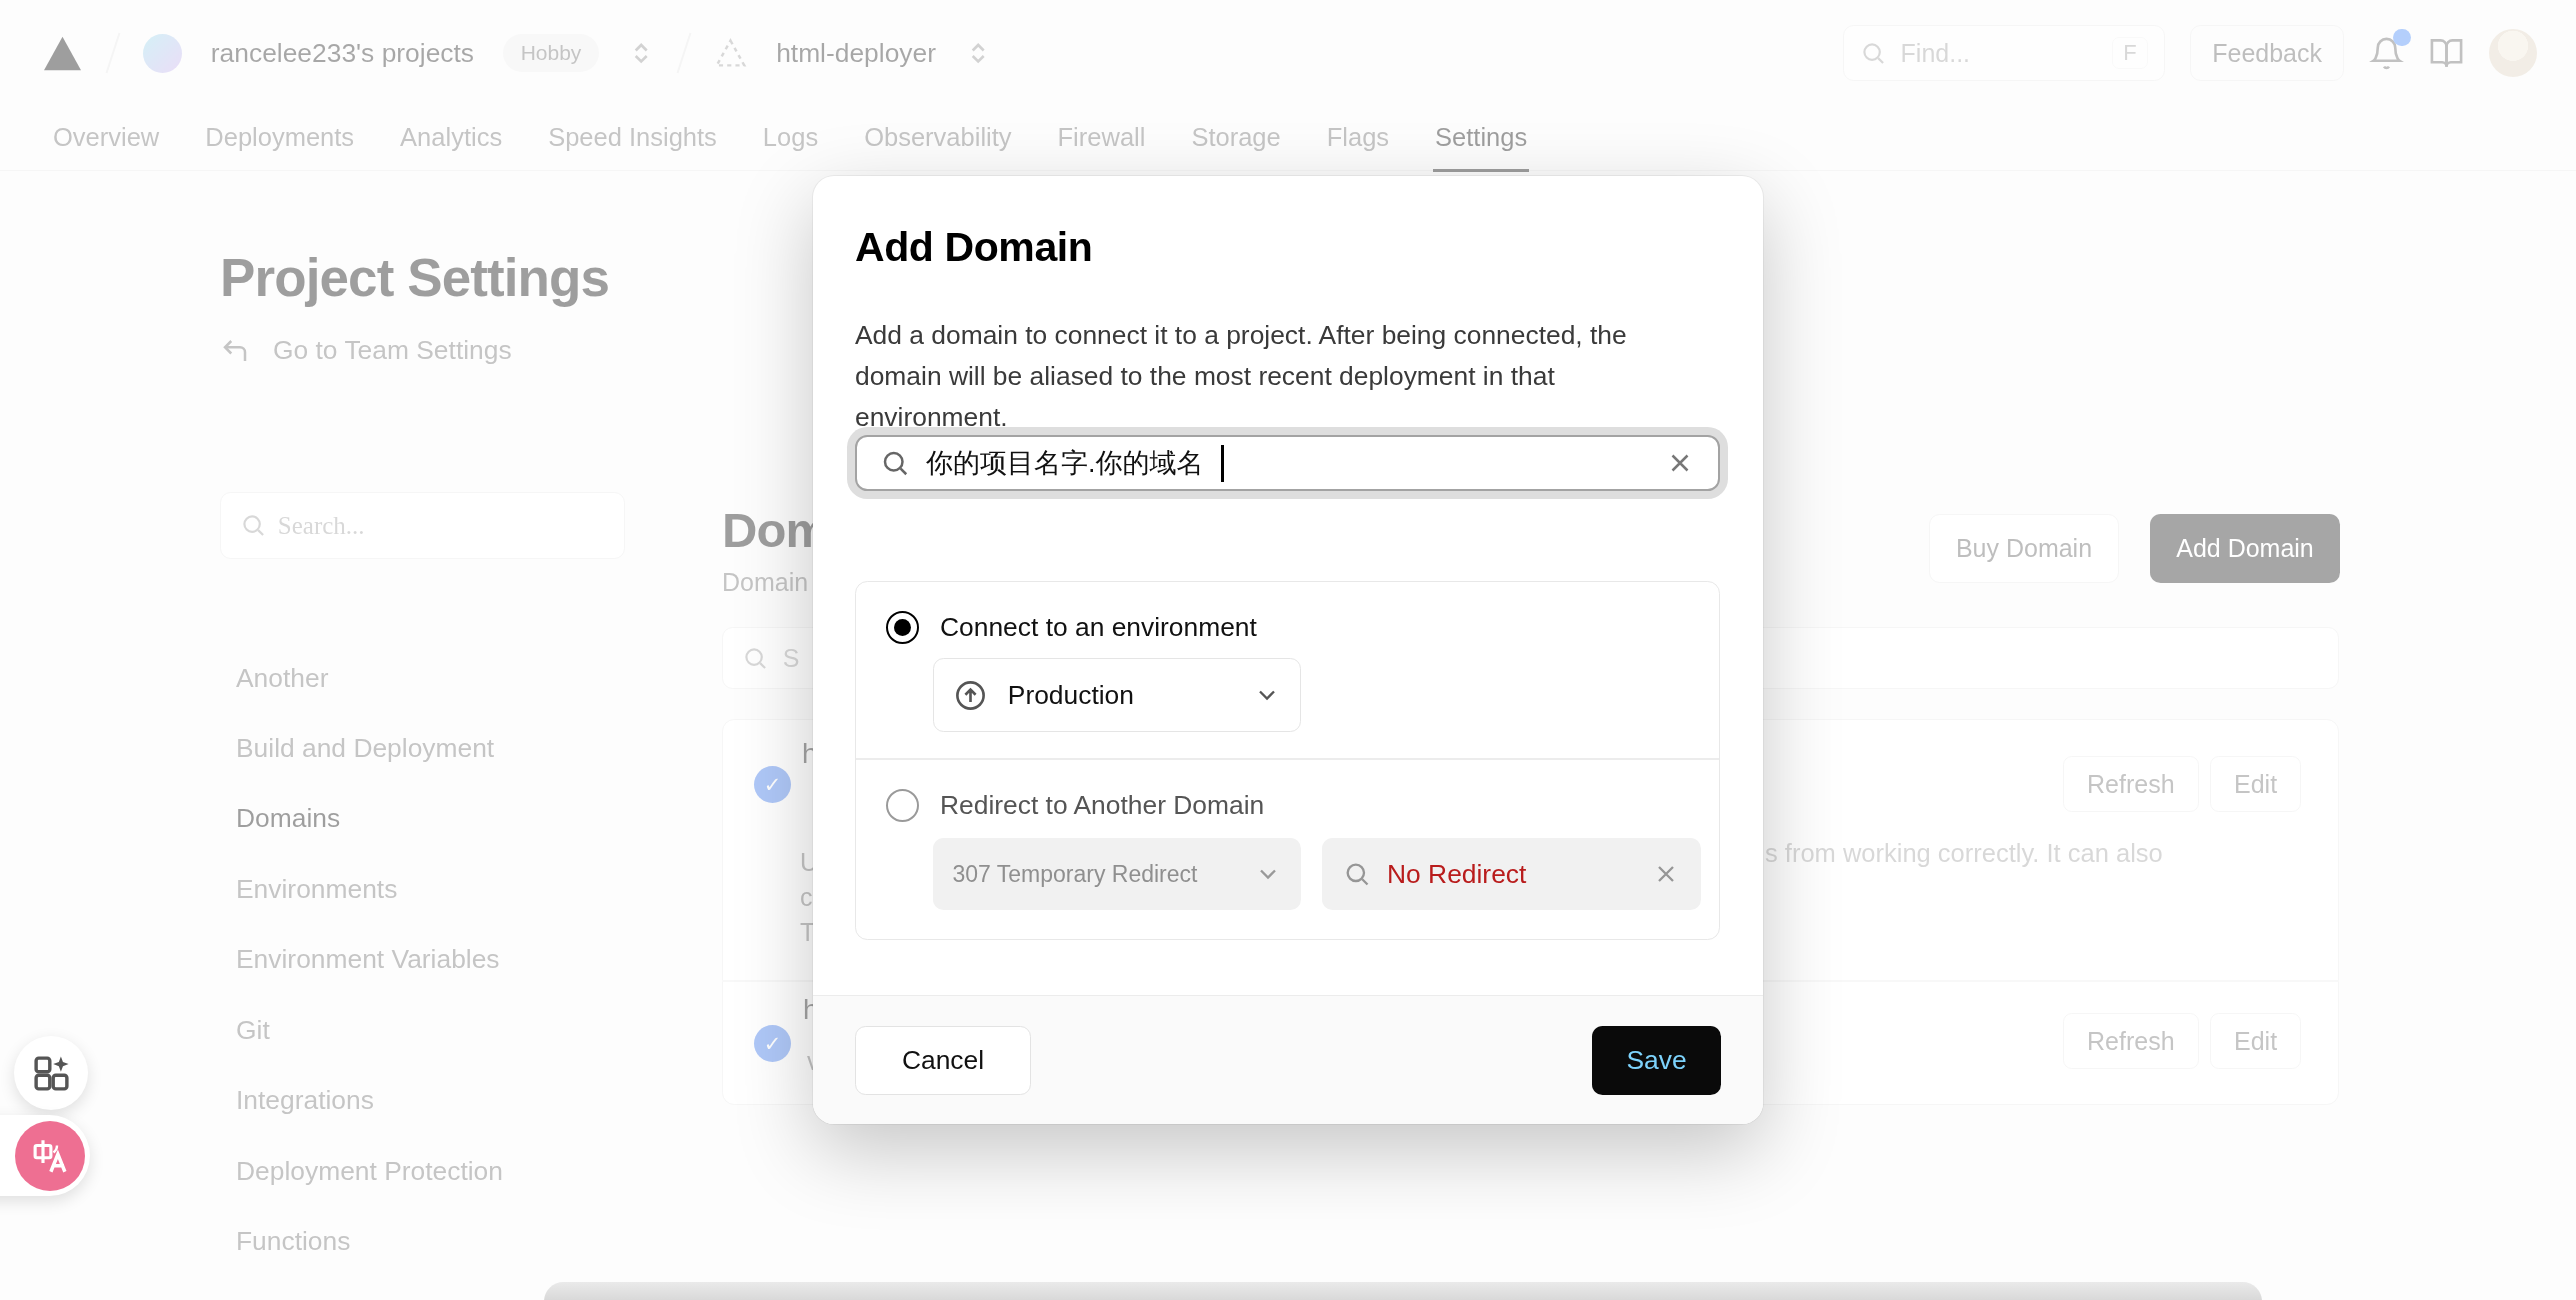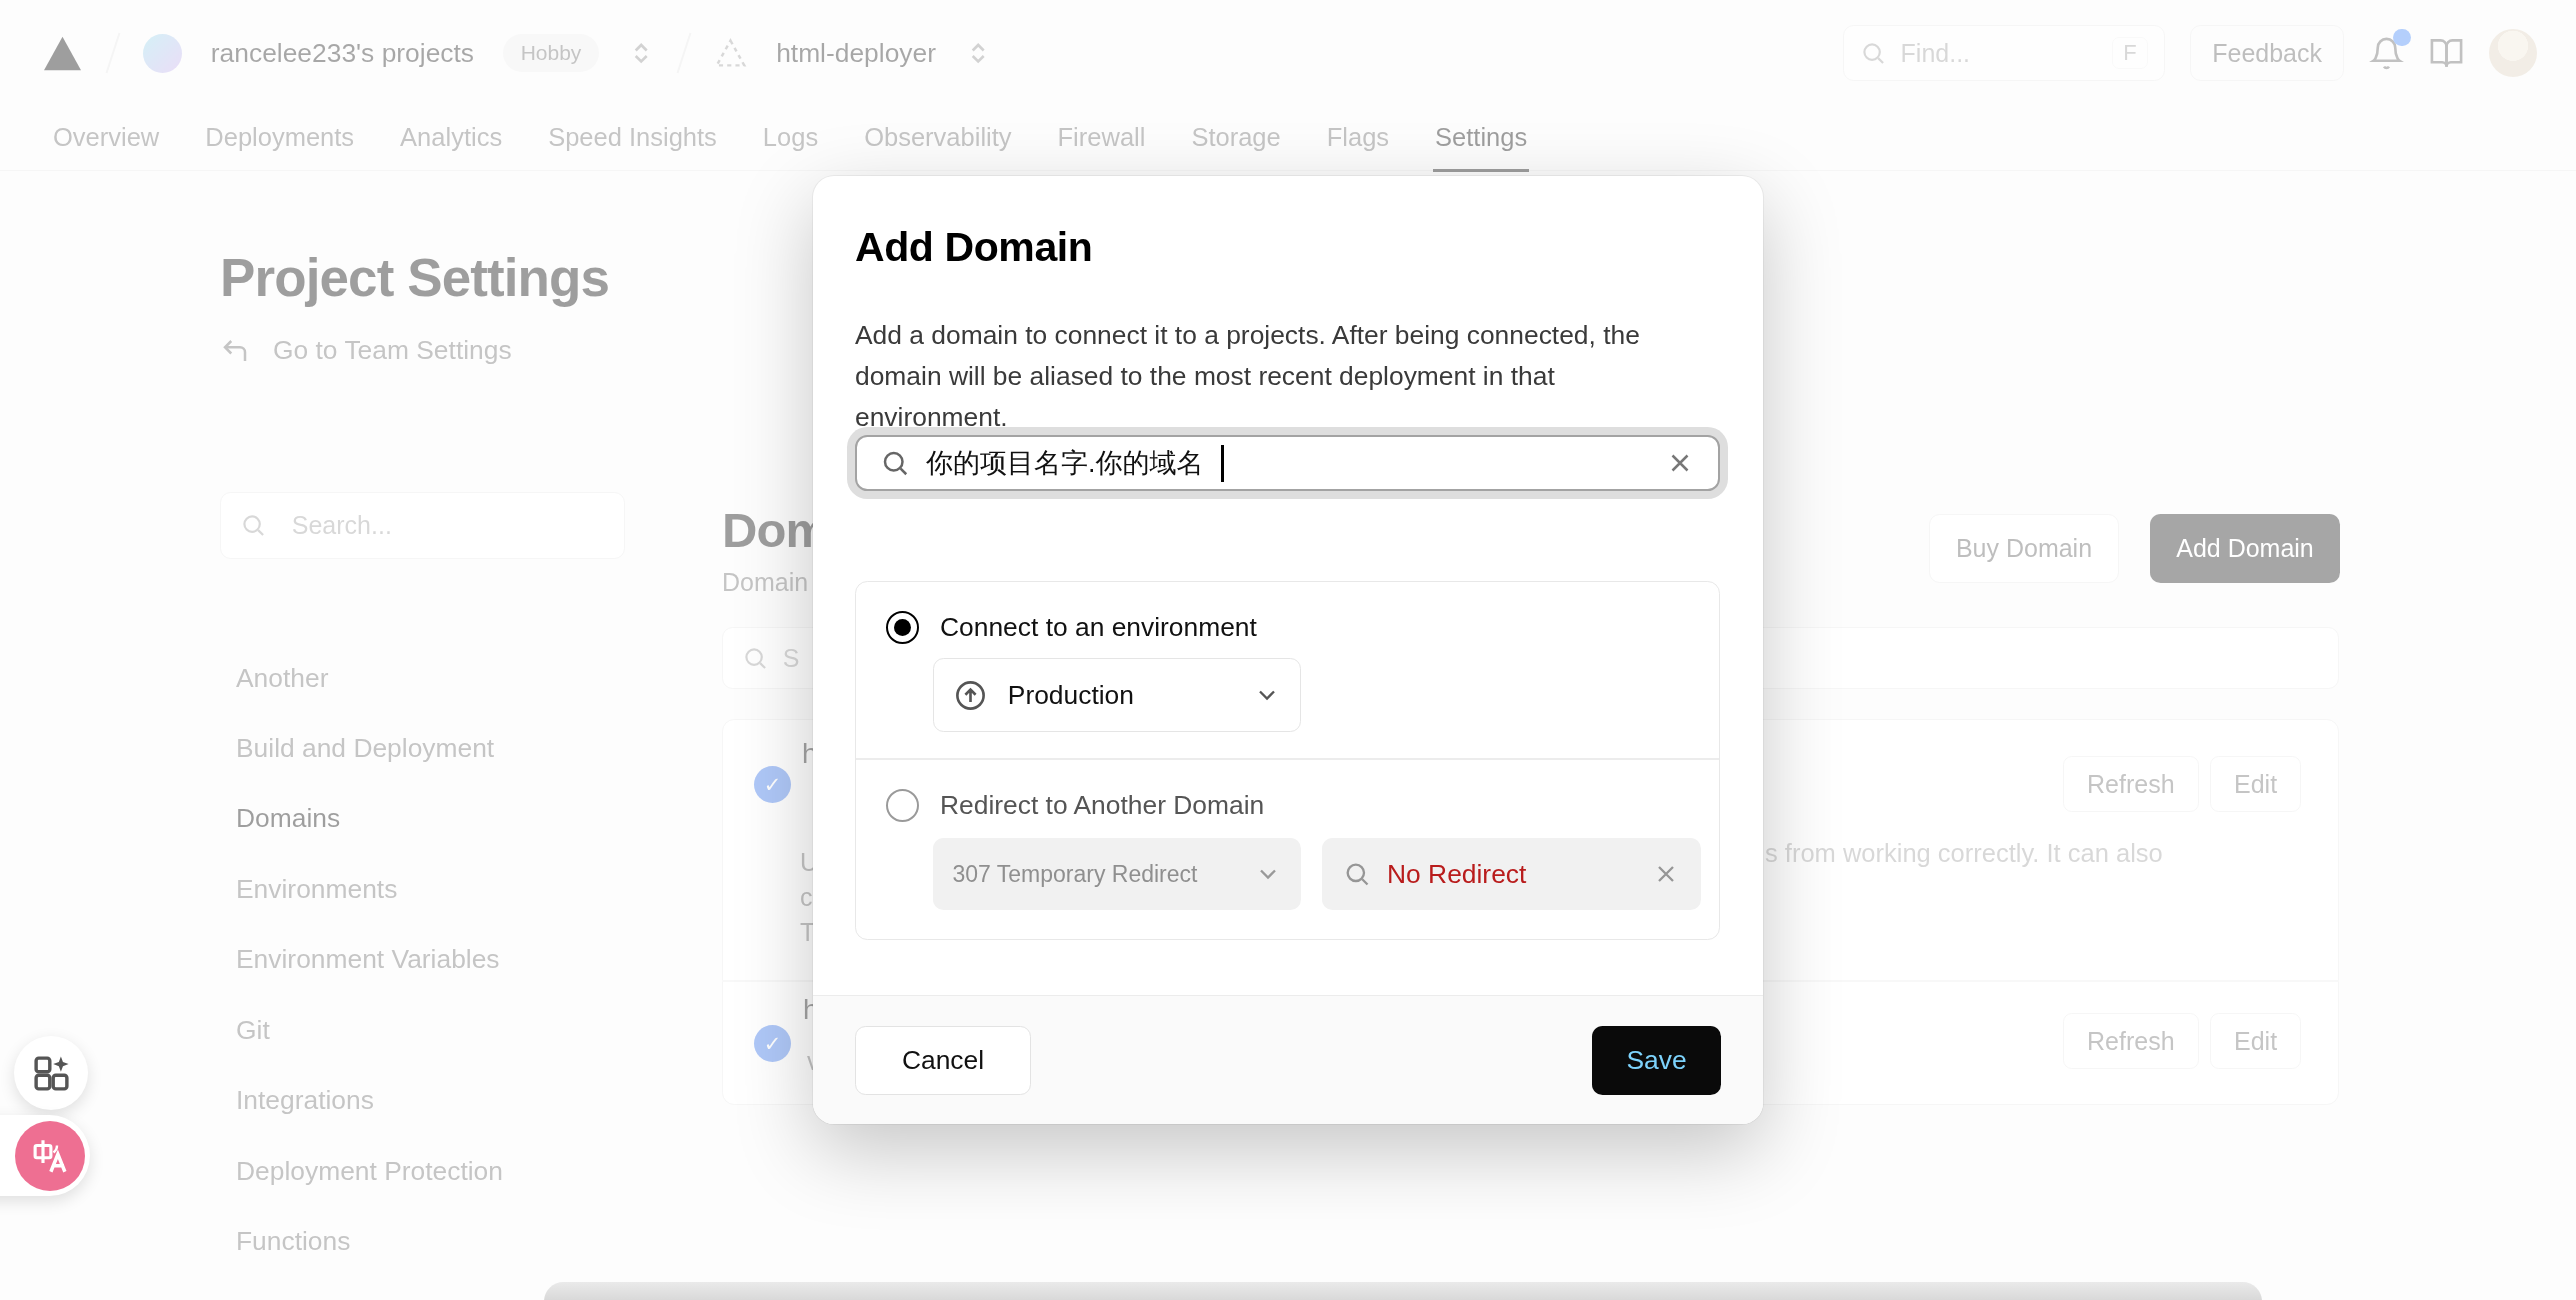--- a/index.html
+++ b/index.html
@@ -25,21 +25,21 @@
 
   
   .tabs { position:absolute; top:104px; left:0; right:0; height:67px; border-bottom:1.8px solid #e8e8e8; display:flex; align-items:center; padding-left:30px; z-index:1; }
   .tab { padding:0 23px; font-size:25.5px; color:#666; height:67px; display:flex; align-items:center; position:relative; white-space:nowrap; }
   .tab.active { color:#000; }
   .tab.active::after { content:""; position:absolute; left:21px; right:21px; bottom:-1.8px; height:3.5px; background:#000; }
 
   
   .page-title { position:absolute; left:220px; top:247px; font-size:53px; font-weight:700; color:#000; letter-spacing:-0.9px; z-index:1; }
   .team-link { position:absolute; left:220px; top:335px; display:flex; align-items:center; gap:23px; font-size:26.4px; color:#666; z-index:1; }
-  .side-search { position:absolute; left:220px; top:492px; width:405px; height:67px; background:#fff; border:1.8px solid #e6e6e6; border-radius:10.6px; display:flex; align-items:center; gap:25px; padding:0 19.4px; color:#9a9a9a; z-index:1; }
+  .side-search { position:absolute; left:220px; top:492px; width:405px; height:67px; background:#fff; border:1.8px solid #e6e6e6; border-radius:10.6px; display:flex; align-items:center; gap:11px; padding:0 19.4px; color:#9a9a9a; z-index:1;font-family:Liberation Serif, serif; }
   .side-search span { font-size:25px; }
   .side-item { position:absolute; left:236px; font-size:26.4px; color:#666; z-index:1; white-space:nowrap; }
   .side-item.active { color:#000; font-weight:500; }
 
   .main-heading { position:absolute; left:722px; top:502px; font-size:49px; font-weight:700; color:#000; letter-spacing:-0.9px; z-index:1; }
   .main-sub { position:absolute; left:722px; top:568px; font-size:25px; color:#666; z-index:1; }
   .btn { display:flex; align-items:center; justify-content:center; border-radius:10.6px; font-size:25px; }
   .buy-btn { position:absolute; left:1929px; top:514px; width:190px; height:69px; background:#fff; border:1.8px solid #e6e6e6; color:#555; z-index:1; }
   .add-btn { position:absolute; left:2150px; top:514px; width:190px; height:69px; background:#171717; color:#fff; z-index:1; }
   .filter-search { position:absolute; left:722px; top:627px; width:1617px; height:62px; background:#fff; border:1.8px solid #e6e6e6; border-radius:10.6px; display:flex; align-items:center; gap:14px; padding:0 19.4px; color:#9a9a9a; font-size:25px; z-index:1; }
@@ -226,21 +226,21 @@
         <rect x="3.5" y="6" width="9" height="7" rx="1"></rect>
           <line x1="8" y1="3" x2="8" y2="16"></line>
         <path d="M12.5 21 l4 -10 4 10 M14 17.5 h6" stroke-width="2"></path>
         <path d="M16 6 a5 5 0 0 1 -2 4" stroke-width="1.4"></path>
       </svg>
     </div>
   </div>
 
   <div class="modal">
     <div class="m-title">Add Domain</div>
-    <div class="m-desc">Add a domain to connect it to a projects. After being connected, the domain will be aliased to the most recent deployment in that environment.</div>
+    <div class="m-desc">Add a domain to connect it to a project. After being connected, the domain will be aliased to the most recent deployment in that environment.</div>
 
     <div class="m-input">
       <svg width="30" height="30" viewBox="0 0 24 24" fill="none" stroke="#666" stroke-width="2">
           <circle cx="11" cy="11" r="7"></circle>
           <path d="M16.5 16.5 L21 21"></path>
         </svg>
       <span class="m-input-value">你的项目名字.你的域名</span>
       <span class="caret"></span>
       <svg class="m-clear" width="30" height="30" viewBox="0 0 24 24" fill="none" stroke="currentColor" stroke-width="2">
           <path d="M6 6 L18 18 M18 6 L6 18"></path>

